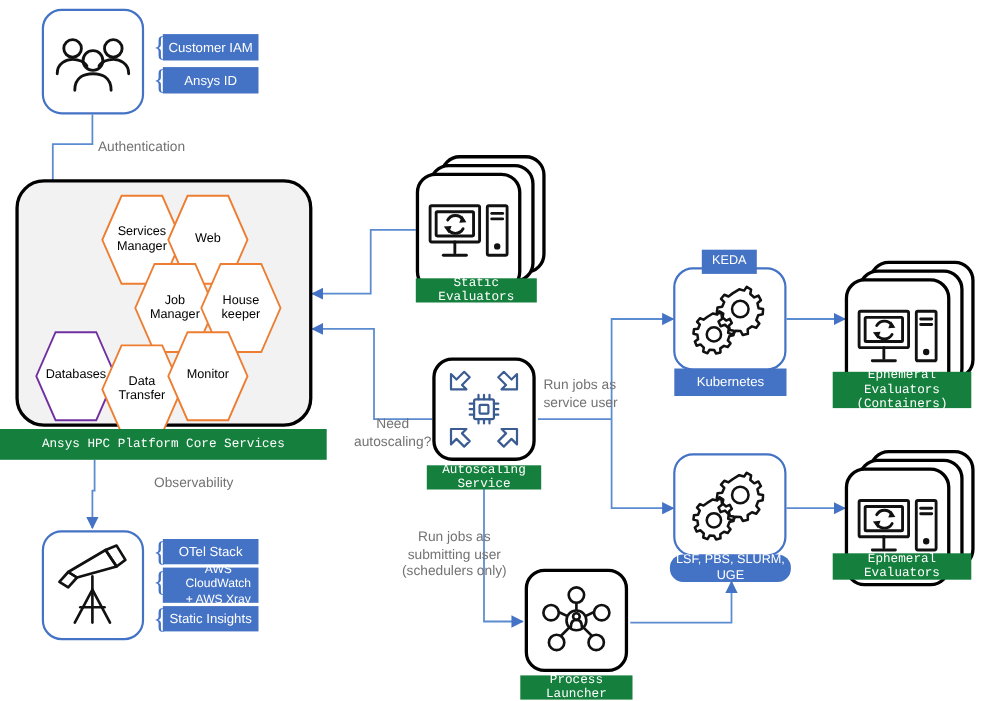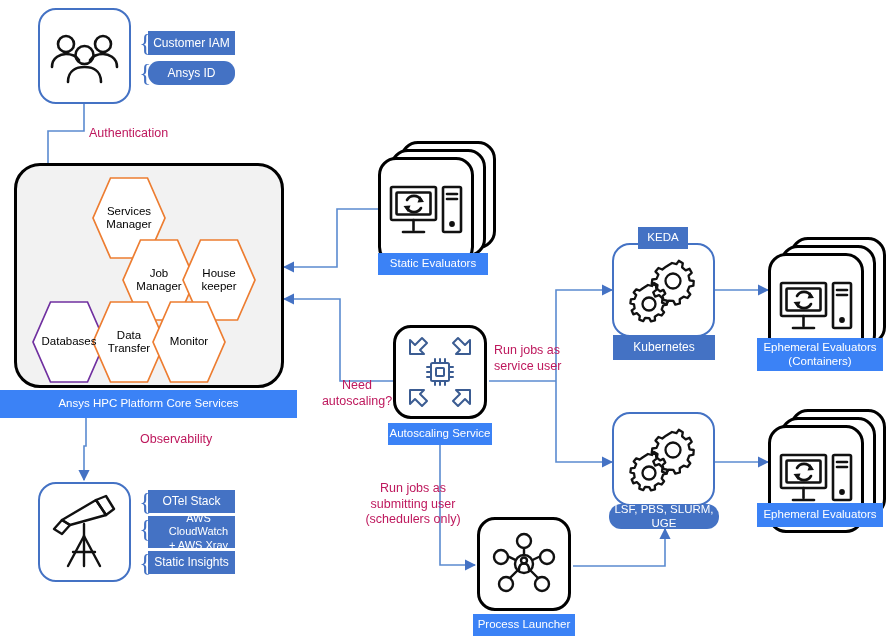--- a/index.html
+++ b/index.html
@@ -37,46 +37,47 @@
   .deck-layer {
     position: absolute;
     border: 3px solid #000000;
     border-radius: 18px;
     background: #ffffff;
     box-sizing: border-box;
   }
 
   
   .ribbon-black {
-    background: #3b82f6;
+    background: #15803d;
     color: #ffffff;
     font-size: 11.5px;
     display: flex;
     align-items: center;
     justify-content: center;
     text-align: center;
     line-height: 1.15;
     box-sizing: border-box;
+    font-family: Liberation Mono, monospace;
   }
   .ribbon-blue {
     background: #4472C4;
     color: #ffffff;
     font-size: 12px;
     display: flex;
     align-items: center;
     justify-content: center;
     text-align: center;
     line-height: 1.2;
     box-sizing: border-box;
   }
 
   
   .dtext {
     font-size: 12.5px;
-    color: #be185d;
+    color: #737373;
     line-height: 1.25;
     white-space: pre-line;
   }
 
   
   #core-panel {
     border: 3px solid #000000;
     border-radius: 26px;
     background: #f2f2f2;
     box-sizing: border-box;
@@ -158,35 +159,41 @@
         <path d="M 28 72 C 28 60 37 57 44.5 57 C 52 57 61 60 61 72"></path>
       </g>
     </svg>
   </div>
 
   <div class="abs brace" style="left:139px;top:30px;">{</div>
   <div class="abs ribbon-blue" style="left:148px;top:31px;width:87px;height:24px;">
     <span>Customer IAM</span>
   </div>
   <div class="abs brace" style="left:139px;top:60px;">{</div>
-  <div class="abs ribbon-blue" style="left:148px;top:61px;width:87px;height:24px;border-radius:11px;">
+  <div class="abs ribbon-blue" style="left:148px;top:61px;width:87px;height:24px;">
     <span>Ansys ID</span>
   </div>
 
   <div class="abs dtext" style="left:89px;top:126px;">Authentication</div>
 
   <div class="abs" id="core-panel" style="left:14px;top:163px;width:270px;height:225px;">
 
     <div class="hex" style="left:75px;top:10px;">
       <svg class="hex-bg" viewBox="0 0 74 84">
         <polygon points="18.5,2 55.5,2 73,42 55.5,82 18.5,82 1,42" fill="#ffffff" stroke="#ED7D31" stroke-width="1.7"></polygon>
       </svg>
       <span class="hex-label">Services
 Manager</span>
     </div>
+    <div class="hex" style="left:135px;top:10px;">
+      <svg class="hex-bg" viewBox="0 0 74 84">
+        <polygon points="18.5,2 55.5,2 73,42 55.5,82 18.5,82 1,42" fill="#ffffff" stroke="#ED7D31" stroke-width="1.7"></polygon>
+      </svg>
+      <span class="hex-label">Web</span>
+    </div>
 
     <div class="hex" style="left:105px;top:72px;">
       <svg class="hex-bg" viewBox="0 0 74 84">
         <polygon points="18.5,2 55.5,2 73,42 55.5,82 18.5,82 1,42" fill="#ffffff" stroke="#ED7D31" stroke-width="1.7"></polygon>
       </svg>
       <span class="hex-label">Job
 Manager</span>
     </div>
     <div class="hex" style="left:165px;top:72px;">
       <svg class="hex-bg" viewBox="0 0 74 84">
@@ -195,21 +202,21 @@
       <span class="hex-label">House
 keeper</span>
     </div>
 
     <div class="hex" style="left:15px;top:134px;">
       <svg class="hex-bg" viewBox="0 0 74 84">
         <polygon points="18.5,2 55.5,2 73,42 55.5,82 18.5,82 1,42" fill="#ffffff" stroke="#7030A0" stroke-width="1.7"></polygon>
       </svg>
       <span class="hex-label">Databases</span>
     </div>
-    <div class="hex" style="left:75px;top:134px;">
+    <div class="hex" style="left:75px;top:146px;">
       <svg class="hex-bg" viewBox="0 0 74 84">
         <polygon points="18.5,2 55.5,2 73,42 55.5,82 18.5,82 1,42" fill="#ffffff" stroke="#ED7D31" stroke-width="1.7"></polygon>
       </svg>
       <span class="hex-label">Data
 Transfer</span>
     </div>
     <div class="hex" style="left:135px;top:134px;">
       <svg class="hex-bg" viewBox="0 0 74 84">
         <polygon points="18.5,2 55.5,2 73,42 55.5,82 18.5,82 1,42" fill="#ffffff" stroke="#ED7D31" stroke-width="1.7"></polygon>
       </svg>

